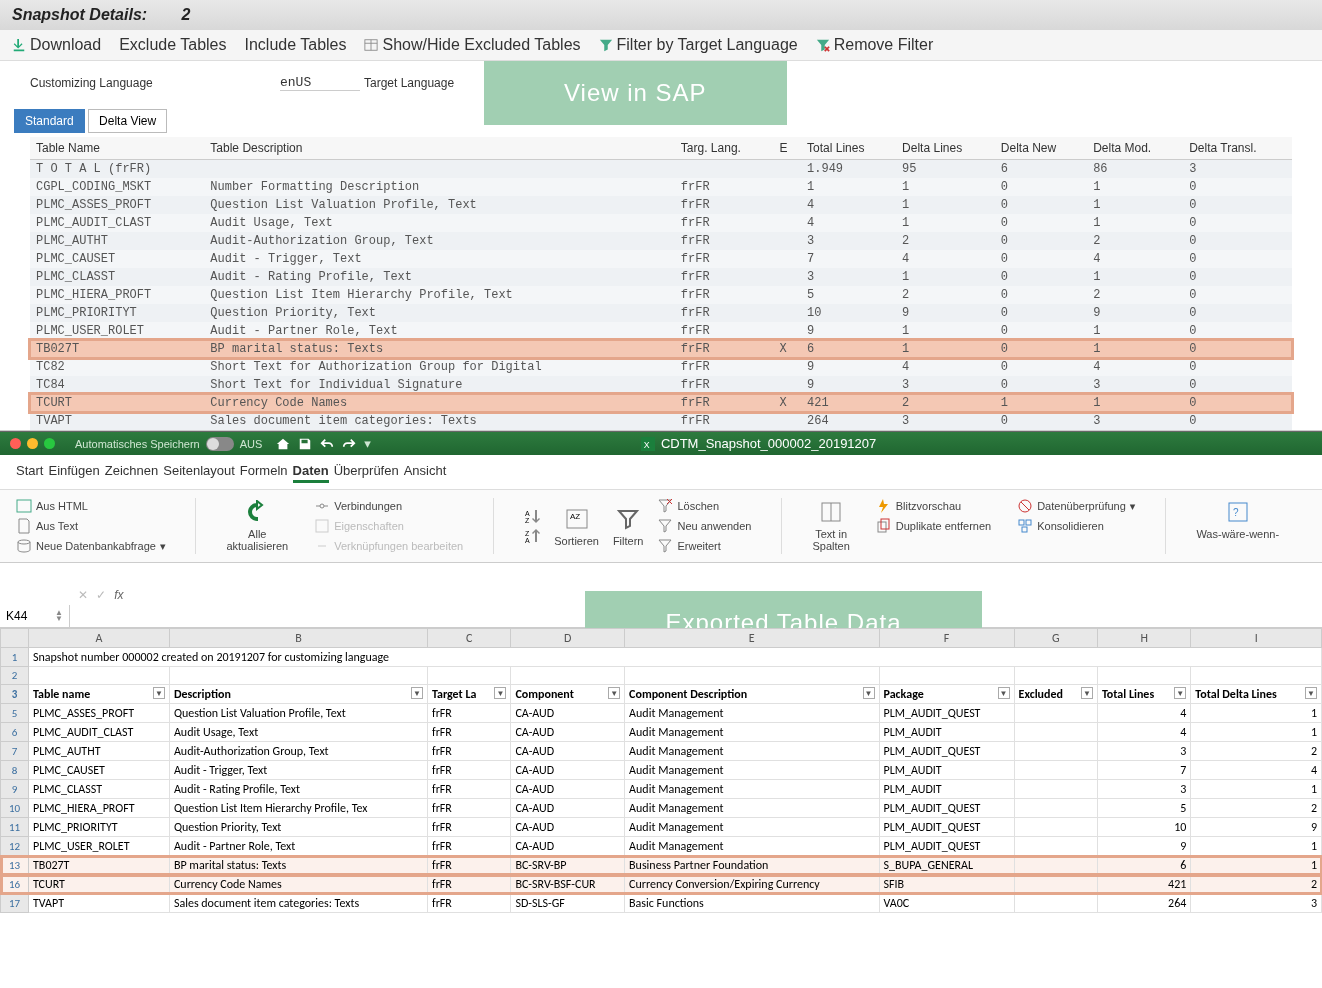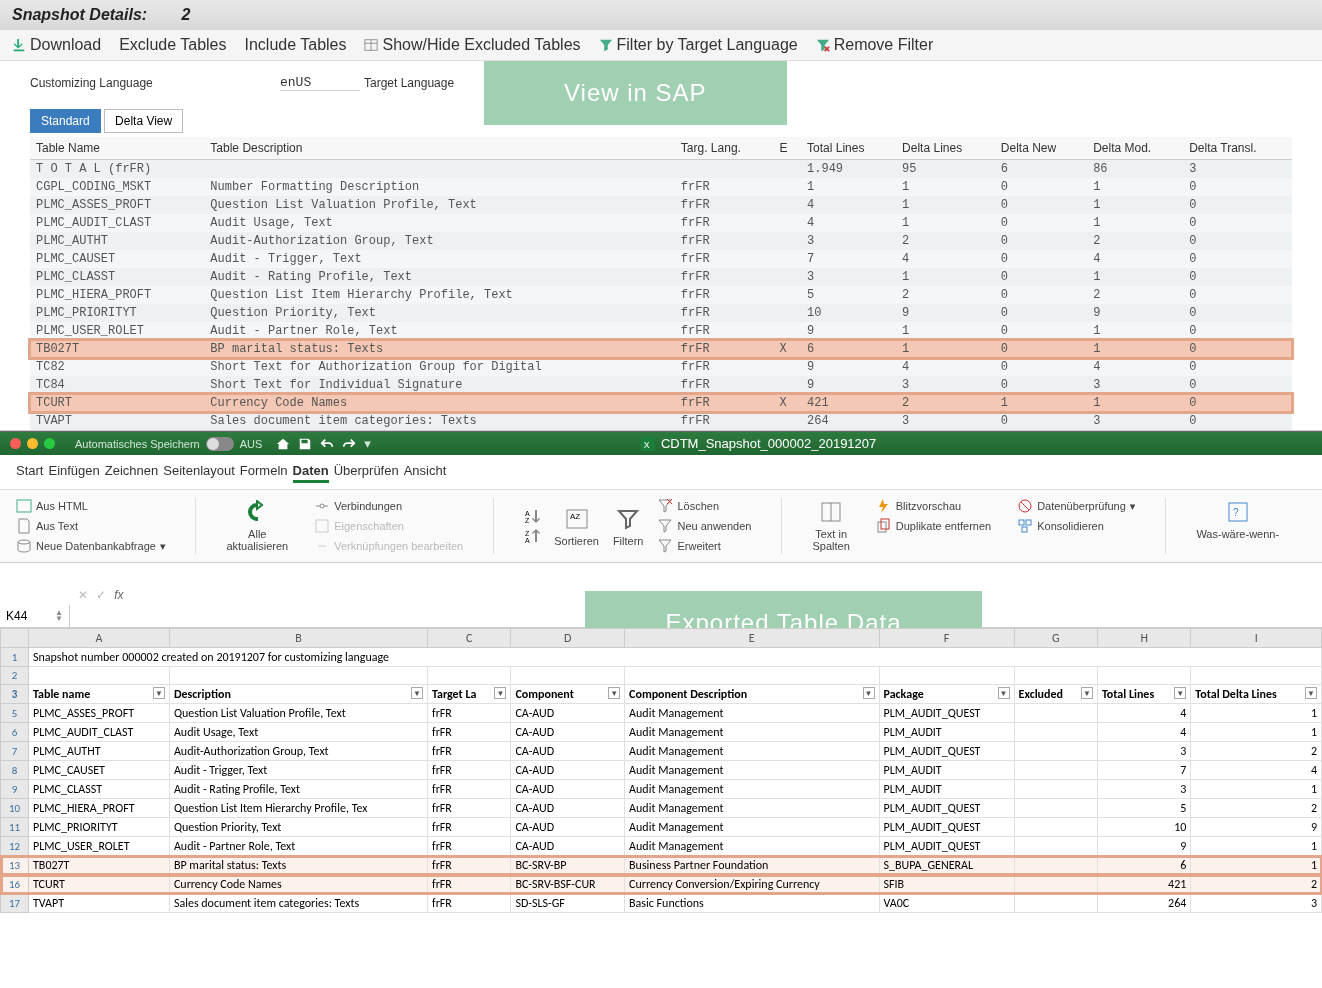--- a/index.html
+++ b/index.html
@@ -16,21 +16,21 @@
 .sap-lang-block { padding: 14px 30px 8px 30px; display: flex; gap: 40px; align-items: flex-start; position: relative; }
 .lang-col { display: flex; flex-direction: row; gap: 4px; font-size: 12px; color: #333; }
 .lang-row { display: flex; gap: 50px; align-items: center; }
 .lang-label { width: 200px; }
 .lang-val { width: 80px; border-bottom: 1px solid #ccc; font-family: "Courier New", monospace; font-size: 13px; }
 
 .annot-badge { background: #a1cfb2; color: #fff; font-size: 24px; padding: 18px 80px; letter-spacing: 1px; font-weight: 300; position: absolute; margin-left: 14px; }
 .annot1 { top: 0; left: 470px; }
 .annot2 { top: 0; left: 440px; }
 
-.tab-row { margin: 10px 0 0 30px; }
+.tab-row { margin: 10px 0 0 14px; }
 .tab { display: inline-block; padding: 4px 10px; font-size: 12px; border: 1px solid #bbb; background: #fff; cursor: pointer; }
 .tab.active { background: #3b7cbf; color: #fff; border-color: #3b7cbf; }
 
 .sap-grid { margin: 4px 30px 0 30px; position: relative; }
 .sap-grid table { width: 100%; border-collapse: collapse; font-family: "Courier New", monospace; font-size: 12px; }
 .sap-grid th { text-align: left; font-family: Arial; font-weight: normal; padding: 4px 6px; border-bottom: 1px solid #ccc; color: #333; background: #f7f7f7; }
 .sap-grid td { padding: 2px 6px; color: #555; white-space: nowrap; }
 .sap-grid tr:nth-child(even) td { background: #f4f6f8; }
 .sap-grid tr:nth-child(odd) td { background: #eef1f4; }
 .sap-hi-row { outline: 3px solid #e4a68b; outline-offset: -1px; background: #f4c9b5 !important; }

